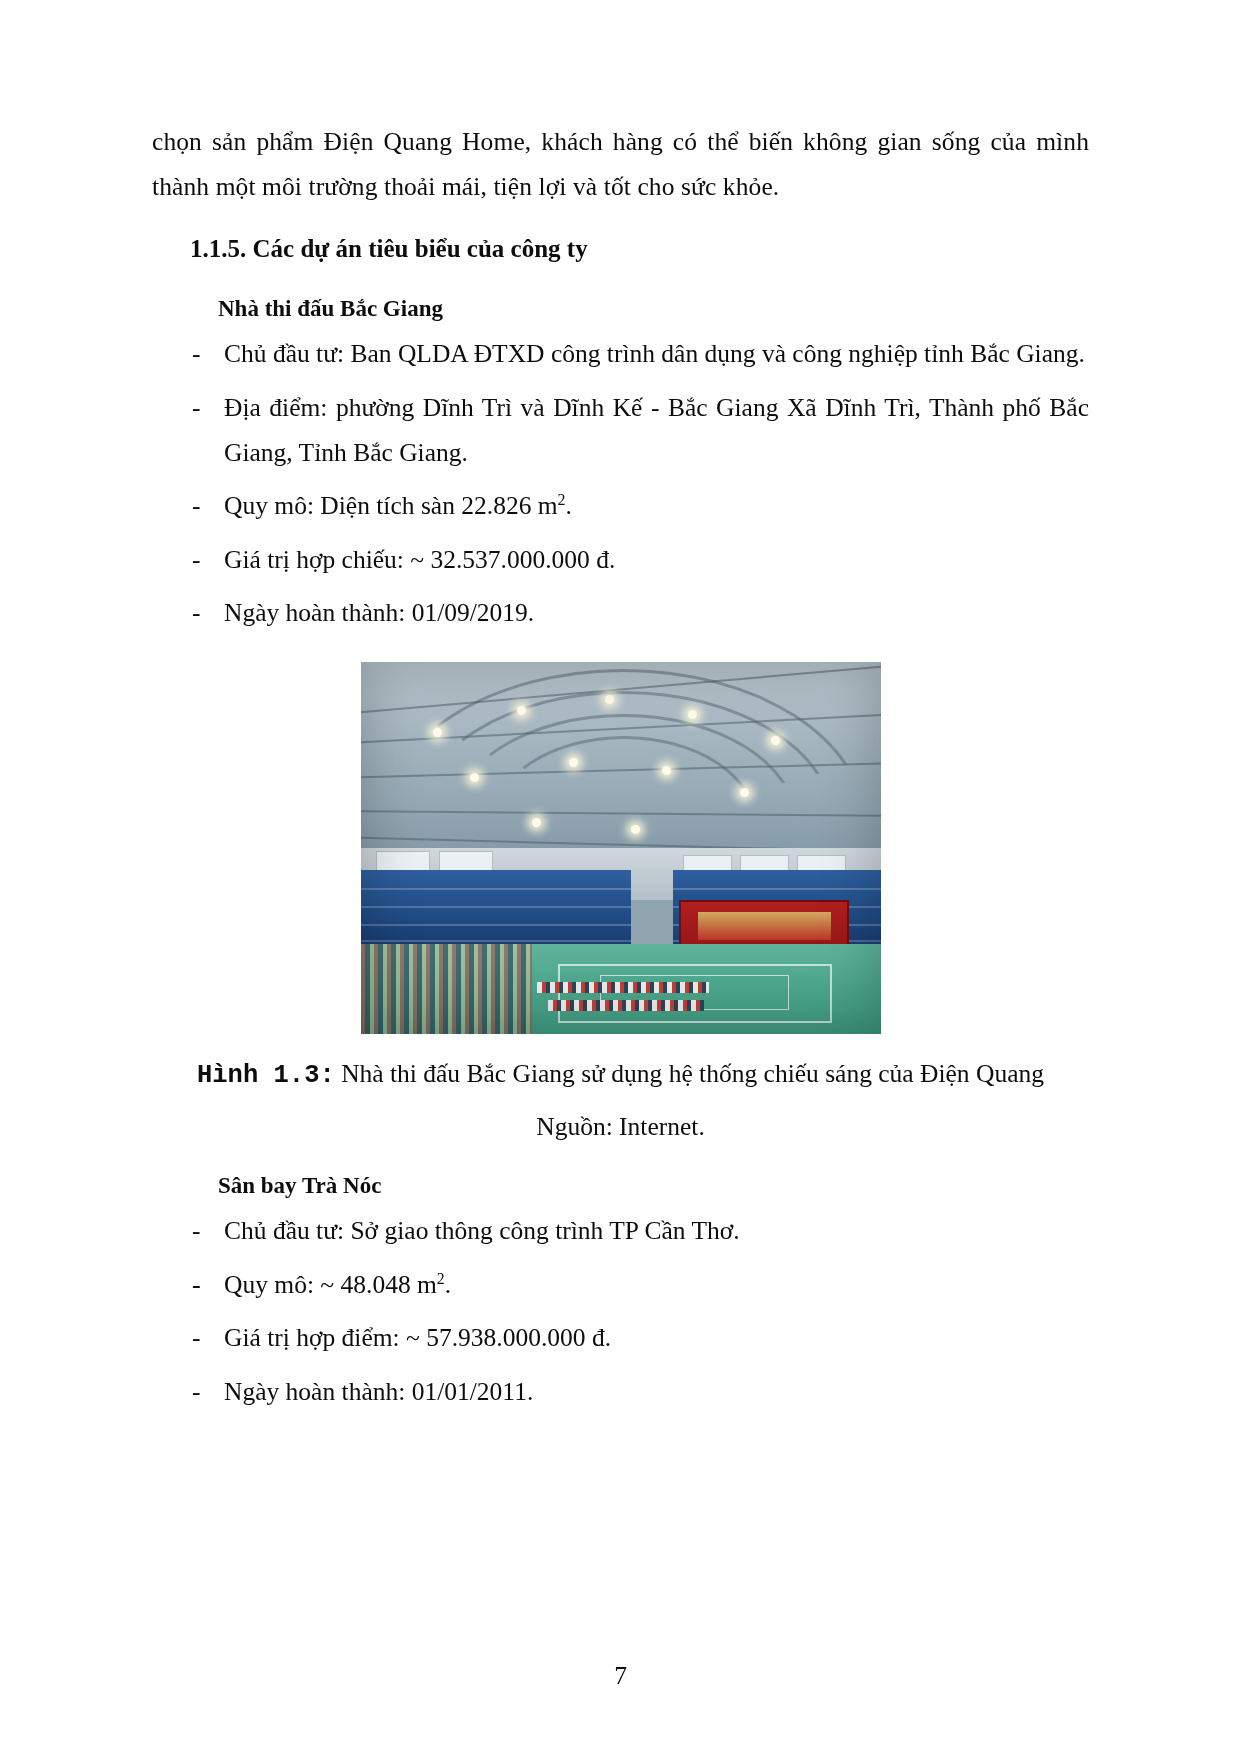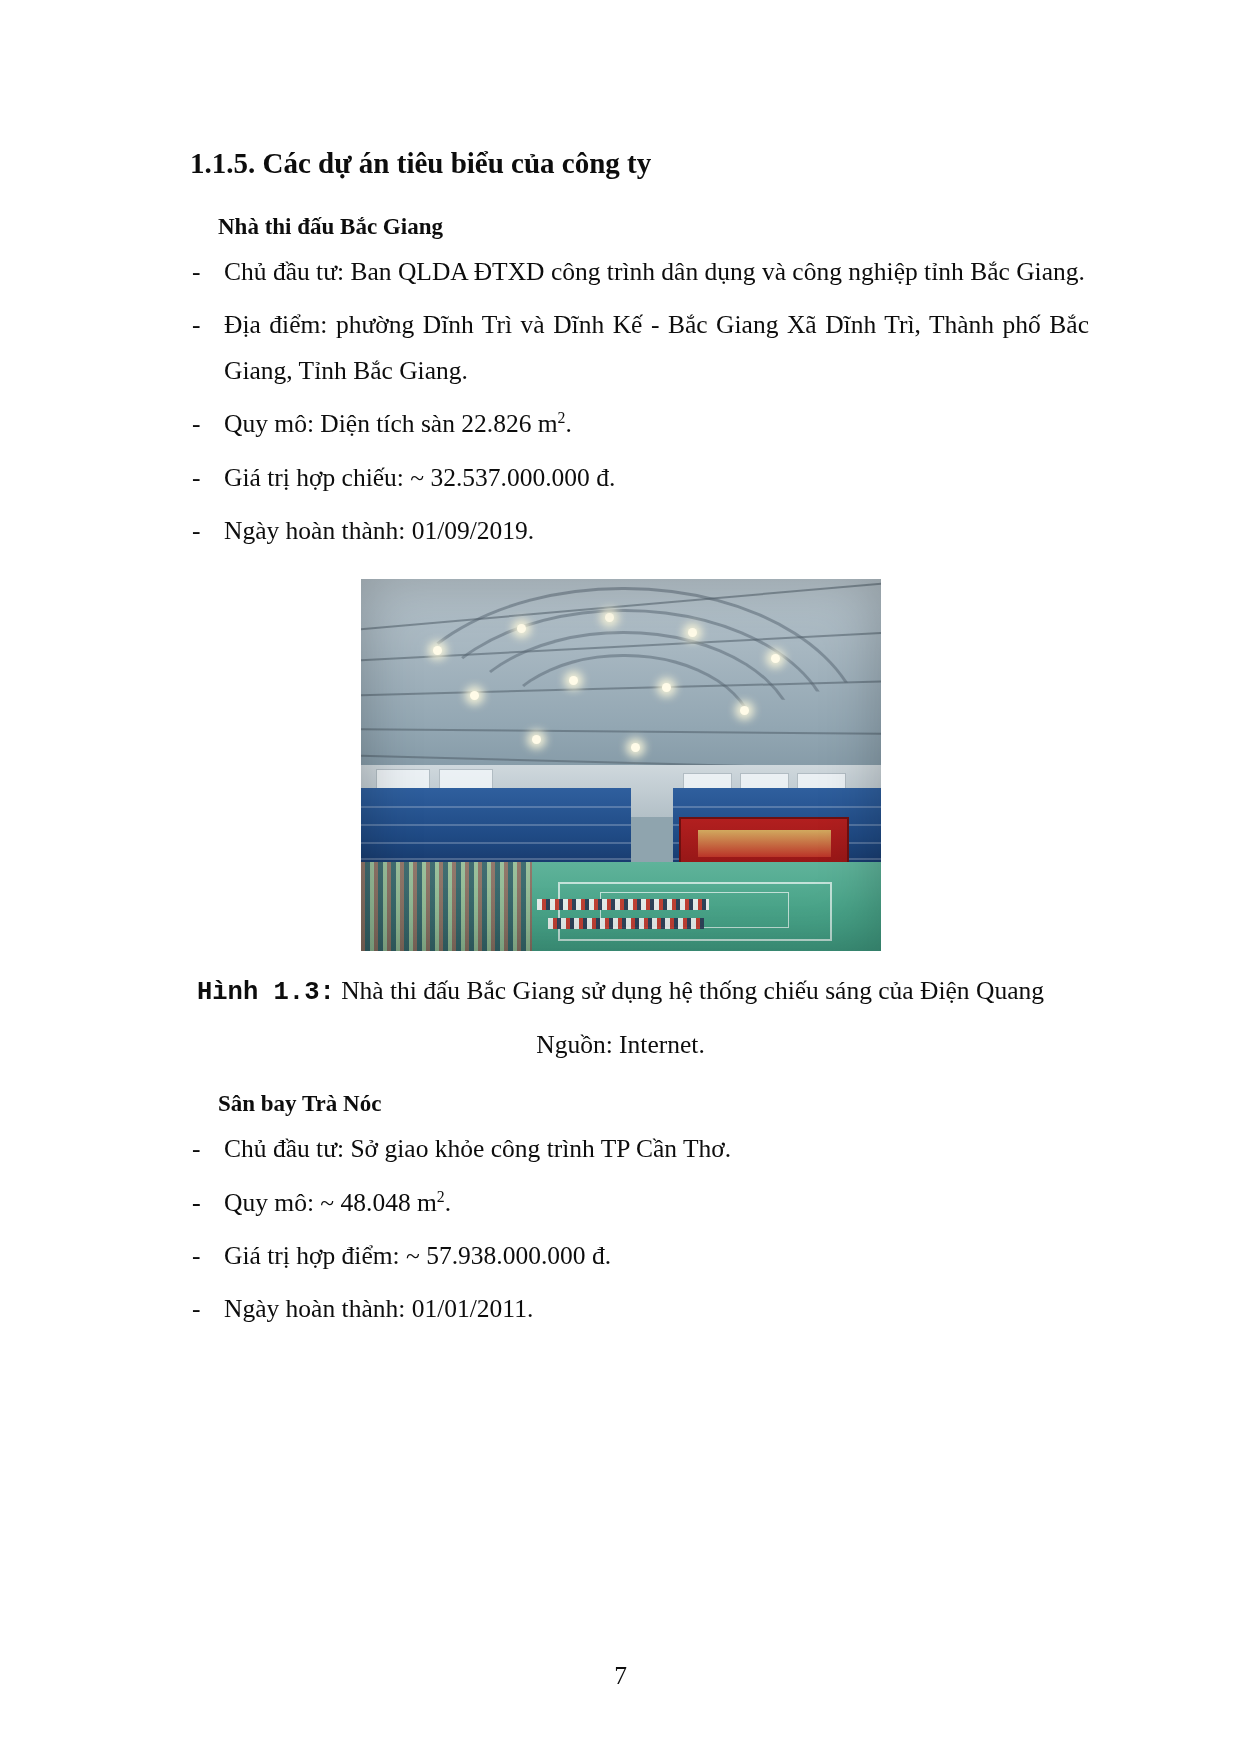--- a/index.html
+++ b/index.html
@@ -24,21 +24,21 @@
   }
   .para {
     font-size: 25.5px;
     line-height: 1.75;
     text-align: justify;
     text-justify: inter-word;
     margin: 0 0 6px 0;
     letter-spacing: 0.1px;
   }
   .heading-num {
-    font-size: 29px;
+    font-size: 25px;
     font-weight: bold;
     line-height: 1.75;
     margin: 18px 0 4px 38px;
   }
   .sub-heading {
     font-size: 23px;
     font-weight: bold;
     line-height: 1.75;
     margin: 18px 0 2px 66px;
   }
@@ -181,20 +181,21 @@
     bottom: 62px;
     text-align: center;
     font-size: 25.5px;
   }
 </style>
 </head>
 <body>
 
 <div class="page">
 
+  <p class="para">chọn sản phẩm Điện Quang Home, khách hàng có thể biến không gian sống của mình thành một môi trường thoải mái, tiện lợi và tốt cho sức khỏe.</p>
 
   <h2 class="heading-num">1.1.5. Các dự án tiêu biểu của công ty</h2>
 
   <h3 class="sub-heading">Nhà thi đấu Bắc Giang</h3>
   <ul class="bullets">
     <li>
       <span class="dash">-</span>
       <span class="item-text">Chủ đầu tư: Ban QLDA ĐTXD công trình dân dụng và công nghiệp tỉnh Bắc Giang.</span>
     </li>
     <li>
@@ -278,21 +279,21 @@
     </div>
 
     <p class="fig-caption"><b>Hình 1.3:</b><span> Nhà thi đấu Bắc Giang sử dụng hệ thống chiếu sáng của Điện Quang</span></p>
     <p class="source">Nguồn: Internet.</p>
   </div>
 
   <h3 class="sub-heading">Sân bay Trà Nóc</h3>
   <ul class="bullets">
     <li>
       <span class="dash">-</span>
-      <span class="item-text">Chủ đầu tư: Sở giao khỏe công trình TP Cần Thơ.</span>
+      <span class="item-text">Chủ đầu tư: Sở giao thông công trình TP Cần Thơ.</span>
     </li>
     <li>
       <span class="dash">-</span>
     </li>
     <li>
       <span class="dash">-</span>
       <span class="item-text">Quy mô: ~ 48.048 m</span><sup>2</sup><span>.</span>
     </li>
     <li>
       <span class="dash">-</span>

